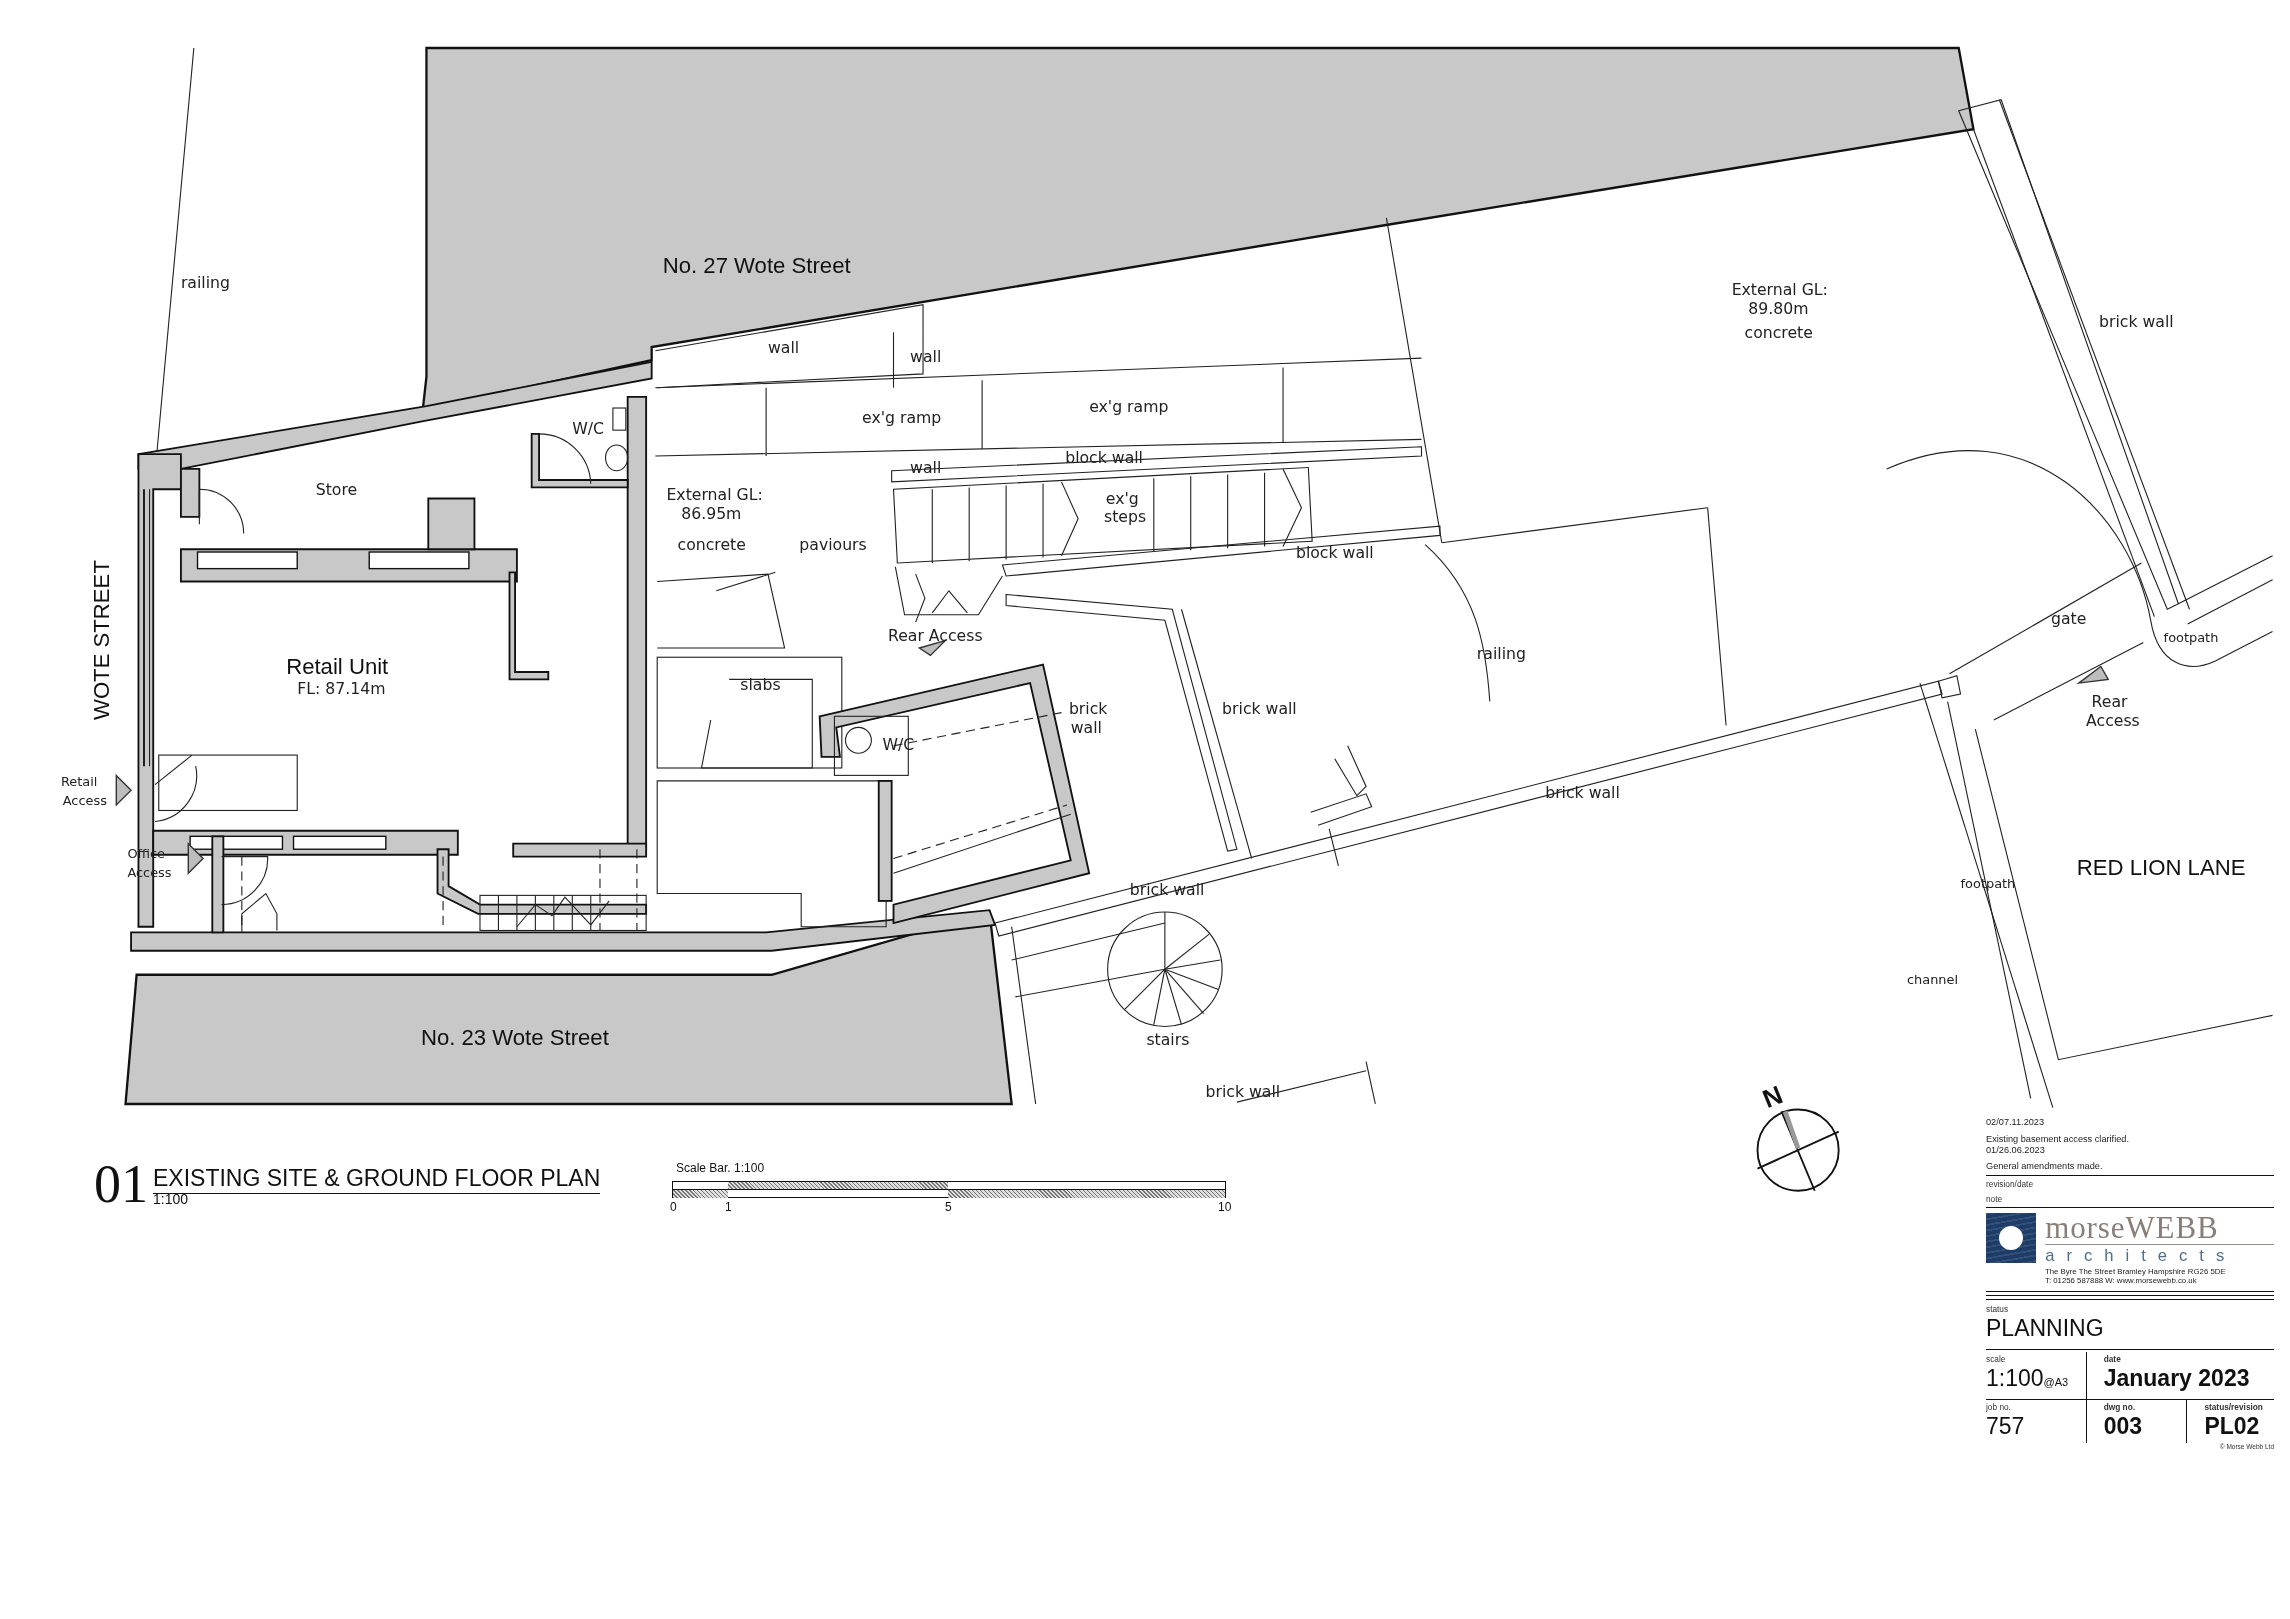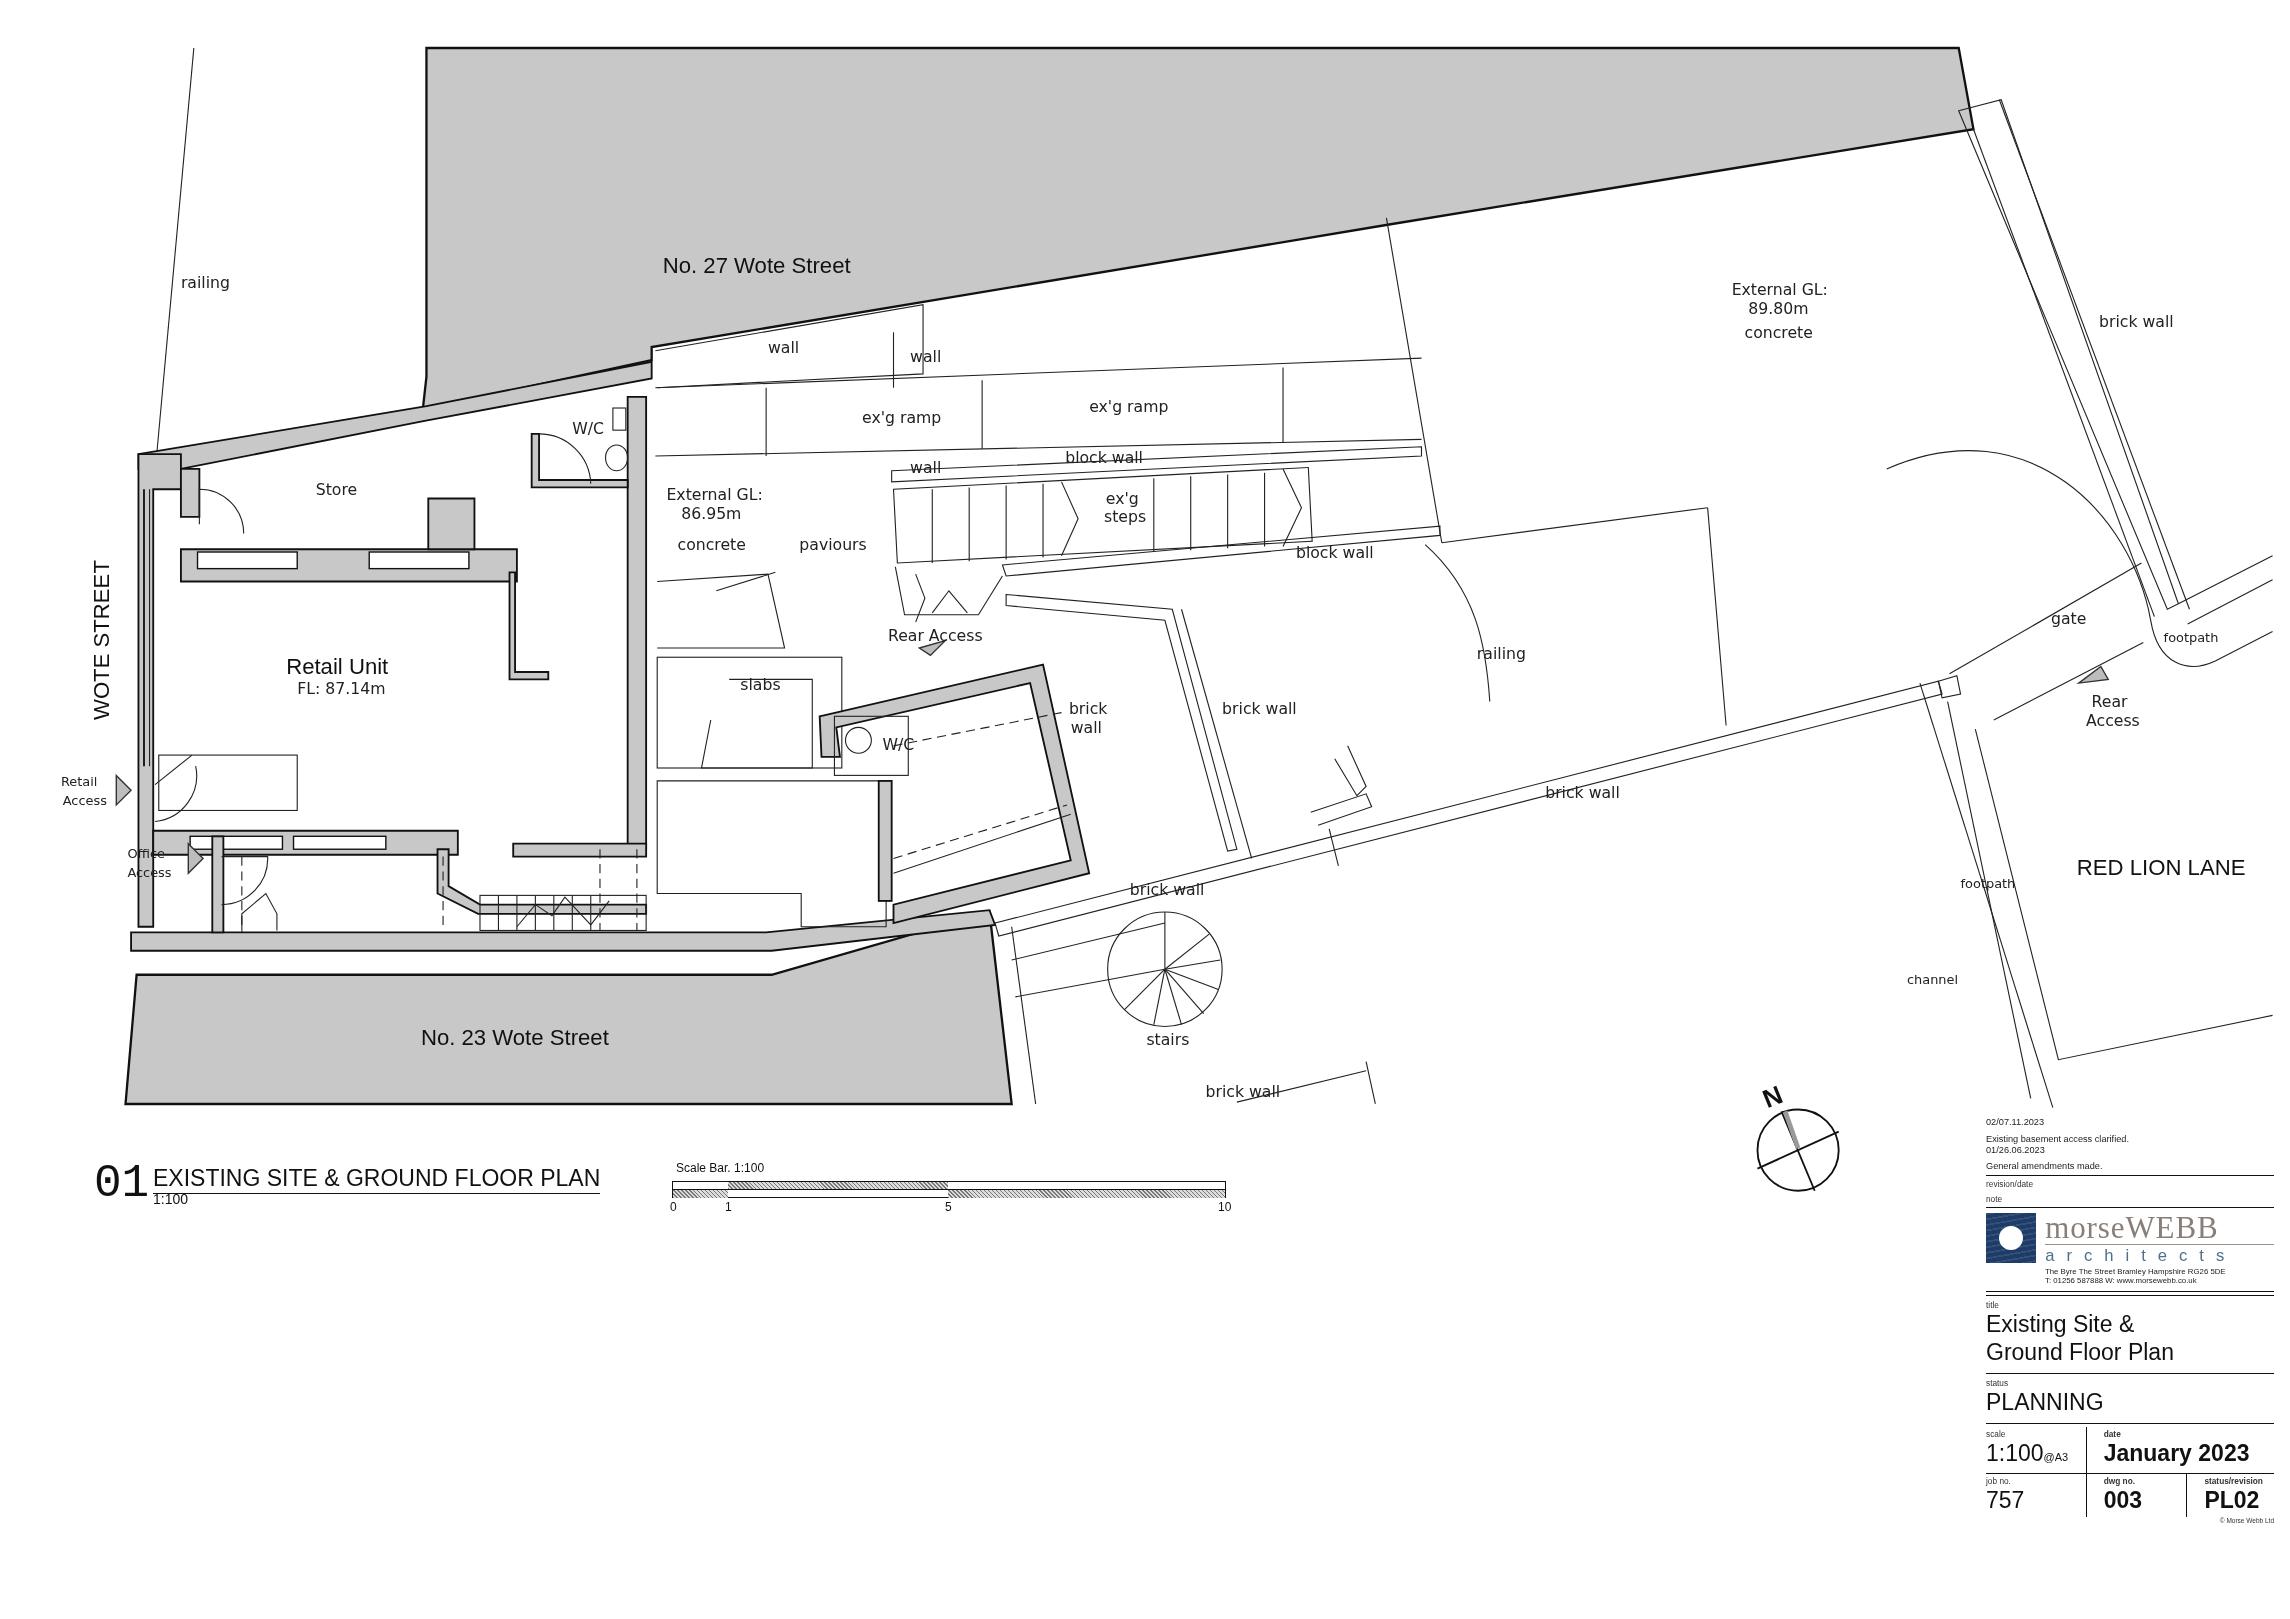--- a/index.html
+++ b/index.html
@@ -8,21 +8,21 @@
   .lbl { font-family:"DejaVu Sans", sans-serif; font-size:17px; fill:#222; }
   .lbl-sm { font-family:"DejaVu Sans", sans-serif; font-size:14px; fill:#222; }
   .lbl-big { font-family:"Liberation Sans", sans-serif; font-size:24px; fill:#111; }
   .lbl-room { font-family:"Liberation Sans", sans-serif; font-size:24px; fill:#111; }
   .wall { fill:#c8c8c8; stroke:#111; stroke-width:2; }
   .neighbour { fill:#c8c8c8; stroke:#111; stroke-width:2.5; }
   .thin { fill:none; stroke:#222; stroke-width:1.2; }
   .med { fill:none; stroke:#111; stroke-width:2; }
   .dash { fill:none; stroke:#222; stroke-width:1.2; stroke-dasharray:10 6; }
   .arrow { fill:#bdbdbd; stroke:#333; stroke-width:1.5; }
-  .plan-num { position:absolute; left:94px; top:1161px; font-size:46px; line-height:46px; font-family:Liberation Mono, monospace; }
+  .plan-num { position:absolute; left:94px; top:1161px; font-size:54px; line-height:46px; font-family:Liberation Serif, serif; }
   .plan-heading { position:absolute; left:153px; top:1165px; font-size:23px; border-bottom:1.8px solid #111; padding-bottom:0.9px; white-space:nowrap; }
   .plan-scale { position:absolute; left:153px; top:1191px; font-size:14px; }
   .scalebar-label { position:absolute; left:676px; top:1161px; font-size:12px; }
   .scalebar { position:absolute; left:672px; top:1181px; width:552px; height:14.8px; border:1.4px solid #111; }
   .sb-row { position:absolute; left:0; width:100%; height:7.4px; }
   .sb-seg { position:absolute; height:7.4px; }
   .hatch { background:repeating-linear-gradient(45deg,#777 0 0.9px,#ddd 0.9px 2.8px); }
   .sb-tick { position:absolute; top:1200px; font-size:12px; }
 
   
@@ -303,25 +303,20 @@
       <div class="logo-morse"><span>morse</span><span>WEBB</span></div>
       <div class="logo-rule"></div>
       <div class="logo-arch">architects</div>
     </div>
   </div>
   <div class="tb-addr">The Byre  The Street  Bramley  Hampshire  RG26 5DE</div>
   <div class="tb-addr">T: 01256 587888  W: www.morsewebb.co.uk</div>
   <div class="tb-hr" style="margin-top:5.5px"></div>
 
   <div class="tb-hr"></div>
-  <div class="tb-field">
-    <div class="k">title</div>
-    <div class="v">Existing Site &amp;</div>
-    <div class="v">Ground Floor Plan</div>
-  </div>
   <div class="tb-hr"></div>
   <div class="tb-field">
     <div class="k">status</div>
     <div class="v">PLANNING</div>
   </div>
   <div class="tb-hr"></div>
   <div class="tb-grid">
     <div class="tb-cell tb-field" style="width:96px">
       <div class="k">scale</div>
       <div class="v"><span>1:100</span><span style="font-size:11px">@A3</span></div>

